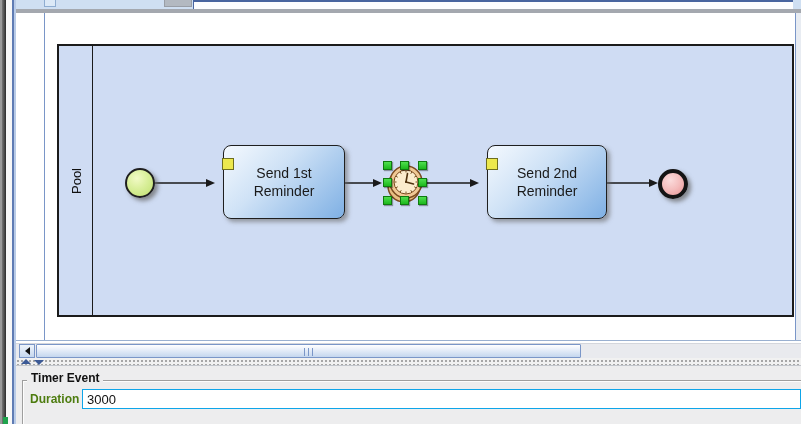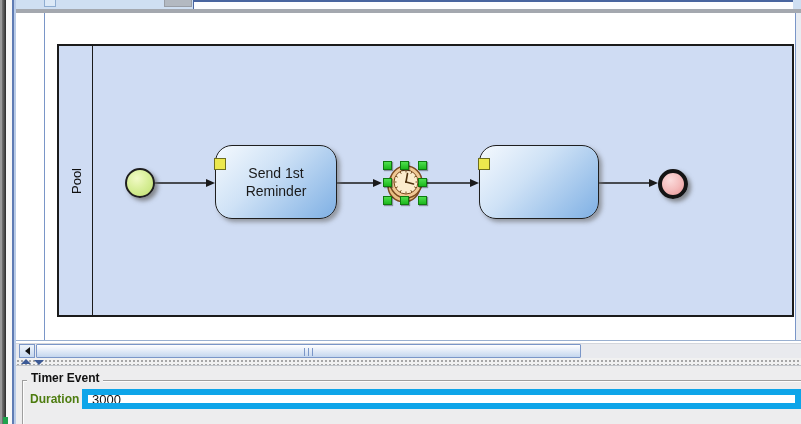--- a/index.html
+++ b/index.html
@@ -41,24 +41,24 @@
   .start-event{left:109px;top:155px;width:30px;height:30px;border-radius:50%;box-sizing:border-box;
     border:2px solid #1f1f1f;
     background:radial-gradient(circle at 38% 32%,#f2fac6 0%,#d9ef9a 45%,#bfe06e 100%);
     box-shadow:3px 3px 4px rgba(105,105,105,.75);}
   .end-event{left:642px;top:156px;width:30px;height:30px;border-radius:50%;box-sizing:border-box;
     border:4px solid #141414;
     background:radial-gradient(circle at 38% 32%,#fbdcdc 0%,#f4bcbc 50%,#e79494 100%);
     box-shadow:3px 3px 4px rgba(105,105,105,.75);}
 
   
-  .task{box-sizing:border-box;border:1.5px solid #1f1f1f;border-radius:17px;
+  .task{box-sizing:border-box;border:1.5px solid #1f1f1f;border-radius:8px;
     background:linear-gradient(135deg,#f4f9fe 0%,#cfe2f6 40%,#7fb0e4 100%);
     box-shadow:3px 3px 4px rgba(105,105,105,.6);
-    display:flex;align-items:center;justify-content:center;}
+    display:flex;align-items:center;justify-content:center;margin-left:8px;}
   .task1{left:199px;top:132px;width:122px;height:74px;}
   .task2{left:463px;top:132px;width:120px;height:74px;}
   .task-label{font-size:14px;line-height:18px;color:#1a1a1a;text-align:center;width:94px;}
   .task-badge{position:absolute;left:-2px;top:12px;width:10px;height:10px;background:#ece84d;border:1px solid #6e6e1e;}
 
   
   .timer-svg{left:368px;top:150px;width:42px;height:42px;}
   .handle{width:9px;height:9px;box-sizing:border-box;background:linear-gradient(180deg,#4fdf4f,#1cb81c);
     border:1px solid #0f7a0f;box-shadow:1px 1px 1px rgba(0,0,0,.35);}
 
@@ -88,21 +88,21 @@
 
   
   .props{left:16px;top:366px;width:789px;height:58px;background:#ededee;}
   .group-box{position:absolute;left:6px;top:14px;width:779px;height:60px;
     border-left:1px solid #9e9e9e;border-top:1px solid #9e9e9e;
     box-shadow:inset 1px 1px 0 #fdfdfd;}
   .group-title{position:absolute;left:11px;top:5px;background:#ededee;padding:0 4px;
     font-size:12px;font-weight:bold;color:#111;}
   .field-label{position:absolute;left:14px;top:26px;font-size:12px;font-weight:bold;color:#4d7c0f;}
   .field-input{position:absolute;left:66px;top:23px;width:719px;height:20px;box-sizing:border-box;
-    border:6px solid #0ea5e9;background:#fff;font-family:"Liberation Sans",sans-serif;
+    border:1px solid #0ea5e9;background:#fff;font-family:"Liberation Sans",sans-serif;
     font-size:13px;color:#111;padding:0 4px 0 4px;outline:none;}
 </style>
 </head>
 <body>
 
 <div class="screen">
 
   <div class="abs edge-outer"></div>
   <div class="abs edge-dark"></div>
   <div class="abs edge-white"></div>
@@ -183,20 +183,21 @@
     <div class="abs handle" style="left:384px;top:148px"></div>
     <div class="abs handle" style="left:402px;top:148px"></div>
     <div class="abs handle" style="left:367px;top:165px"></div>
     <div class="abs handle" style="left:402px;top:165px"></div>
     <div class="abs handle" style="left:367px;top:183px"></div>
     <div class="abs handle" style="left:384px;top:183px"></div>
     <div class="abs handle" style="left:402px;top:183px"></div>
 
     <div class="abs task task2">
       <div class="task-badge"></div>
+      <div class="task-label">Send 2nd Reminder</div>
     </div>
 
     <div class="abs end-event"></div>
   </div>
 
   <div class="abs hscroll">
     <div class="sb-btn-left">
       <div class="tri"></div>
     </div>
     <div class="sb-thumb">

